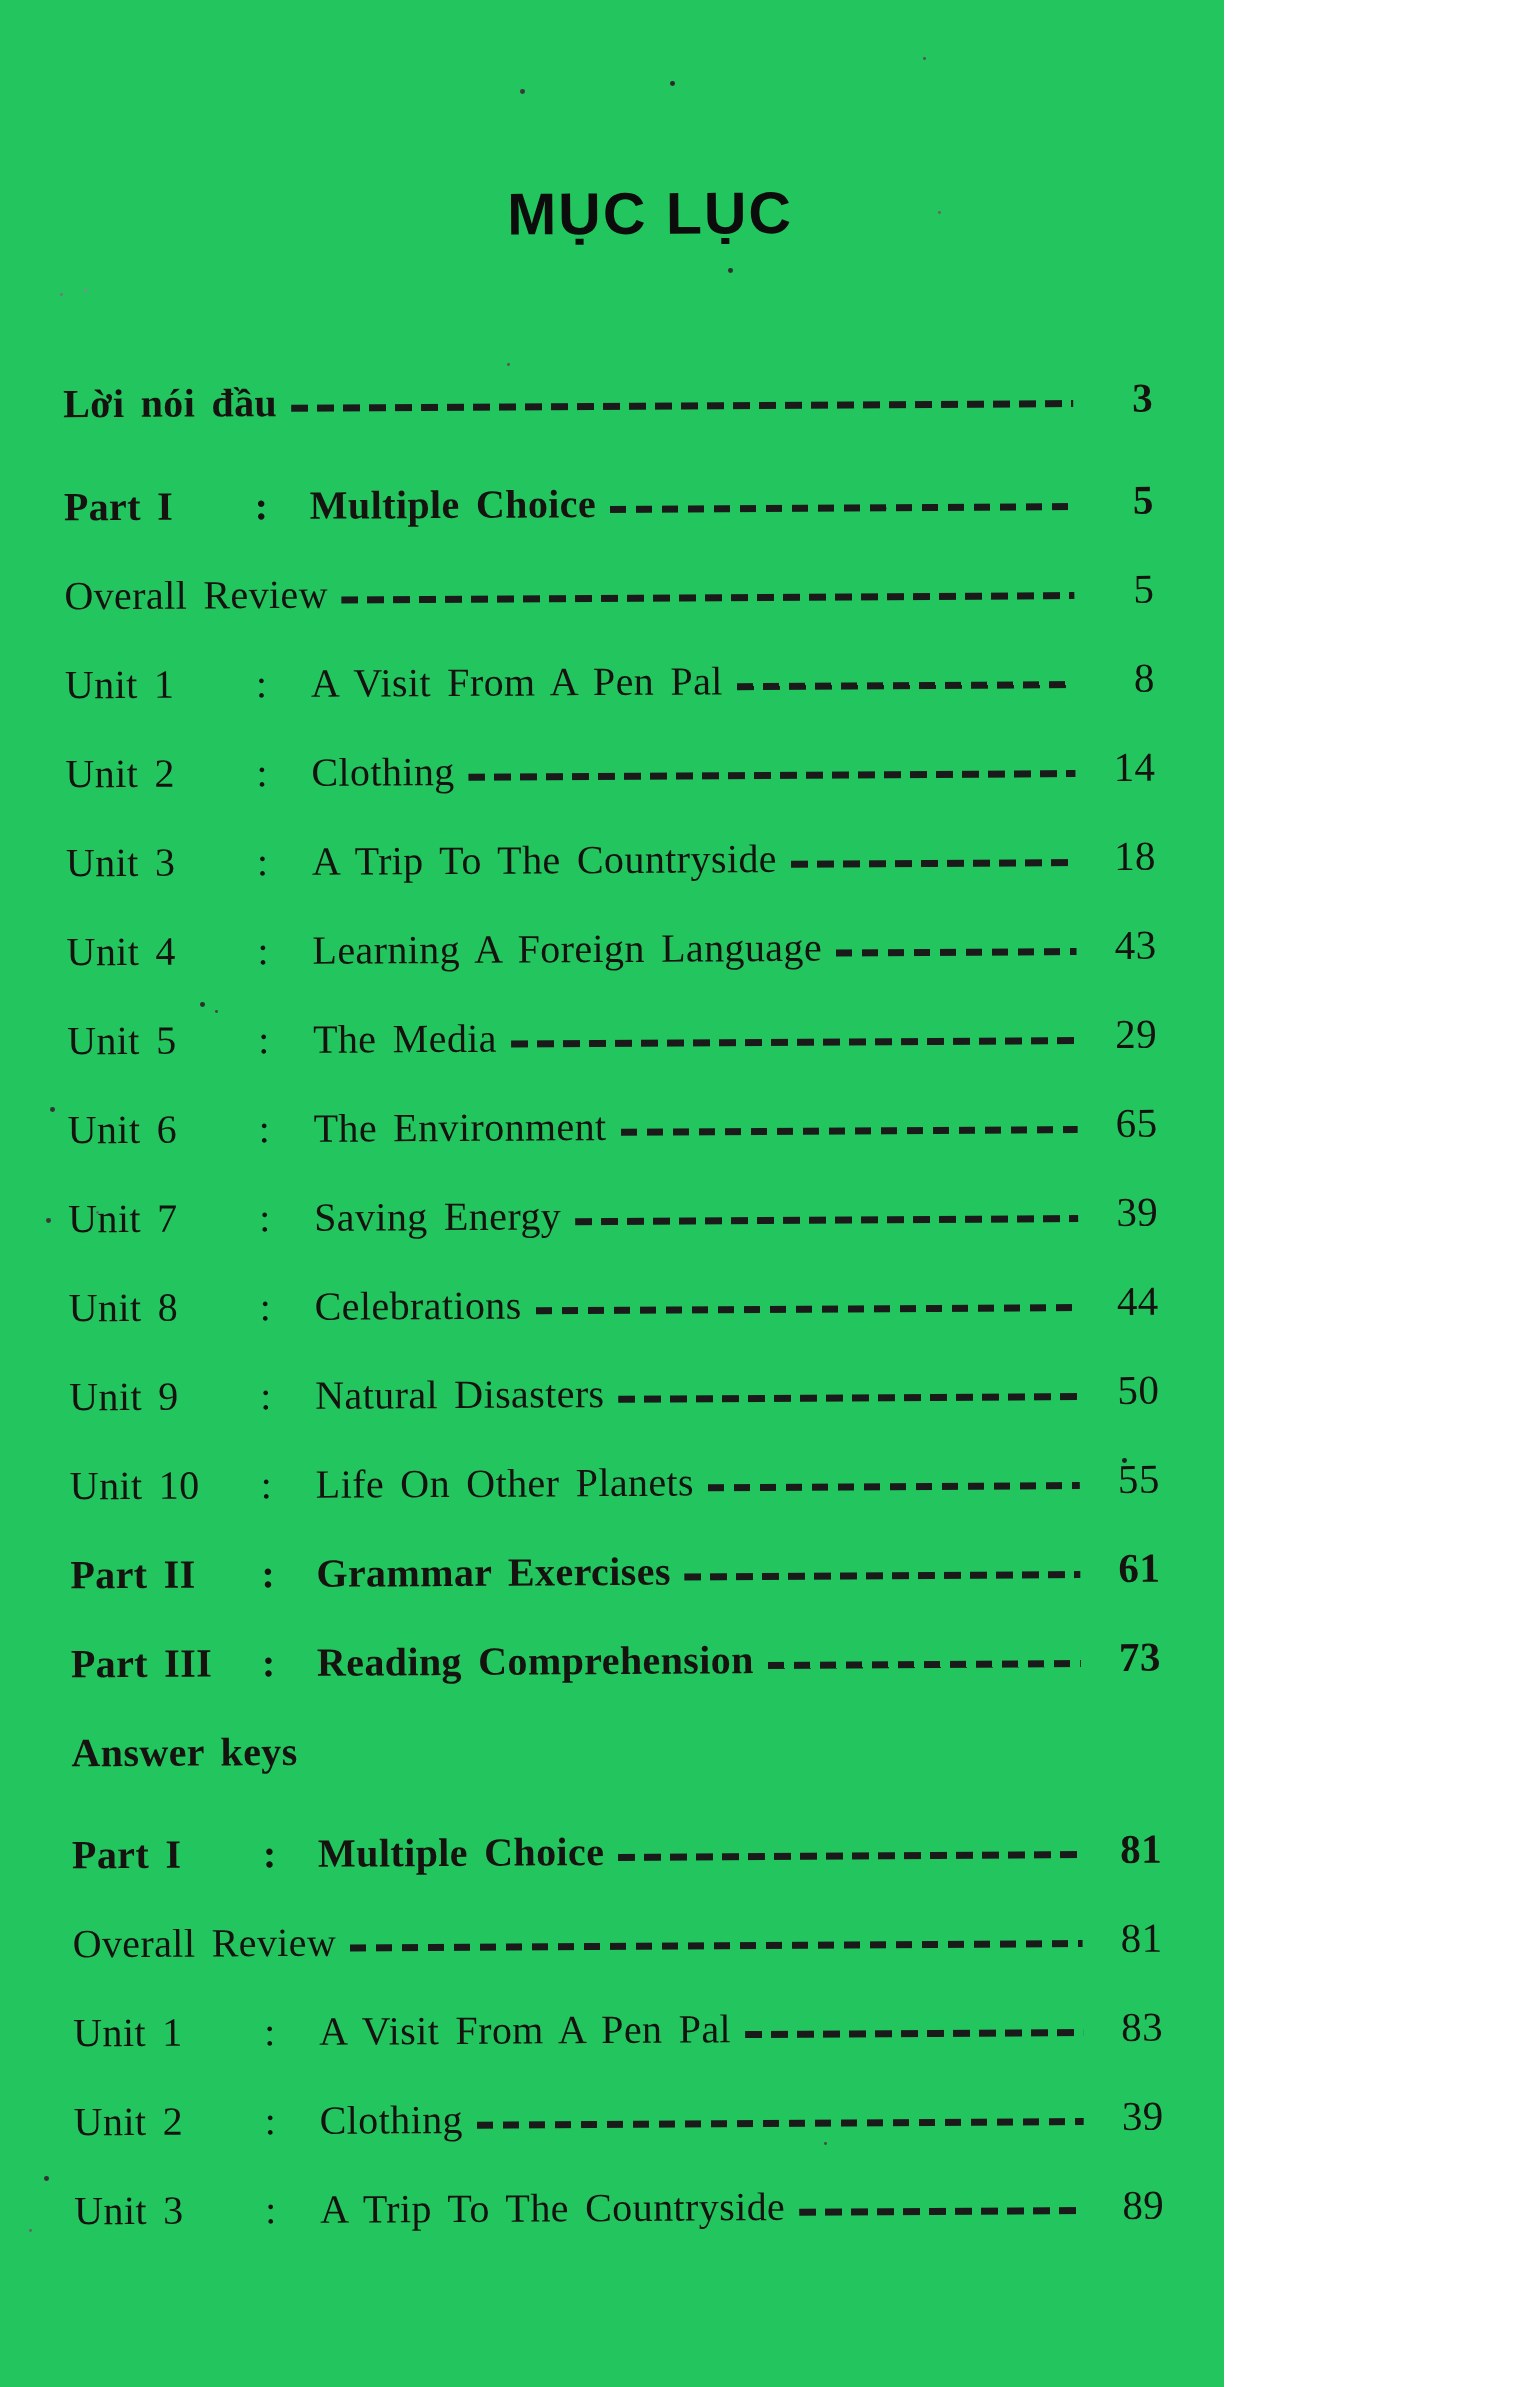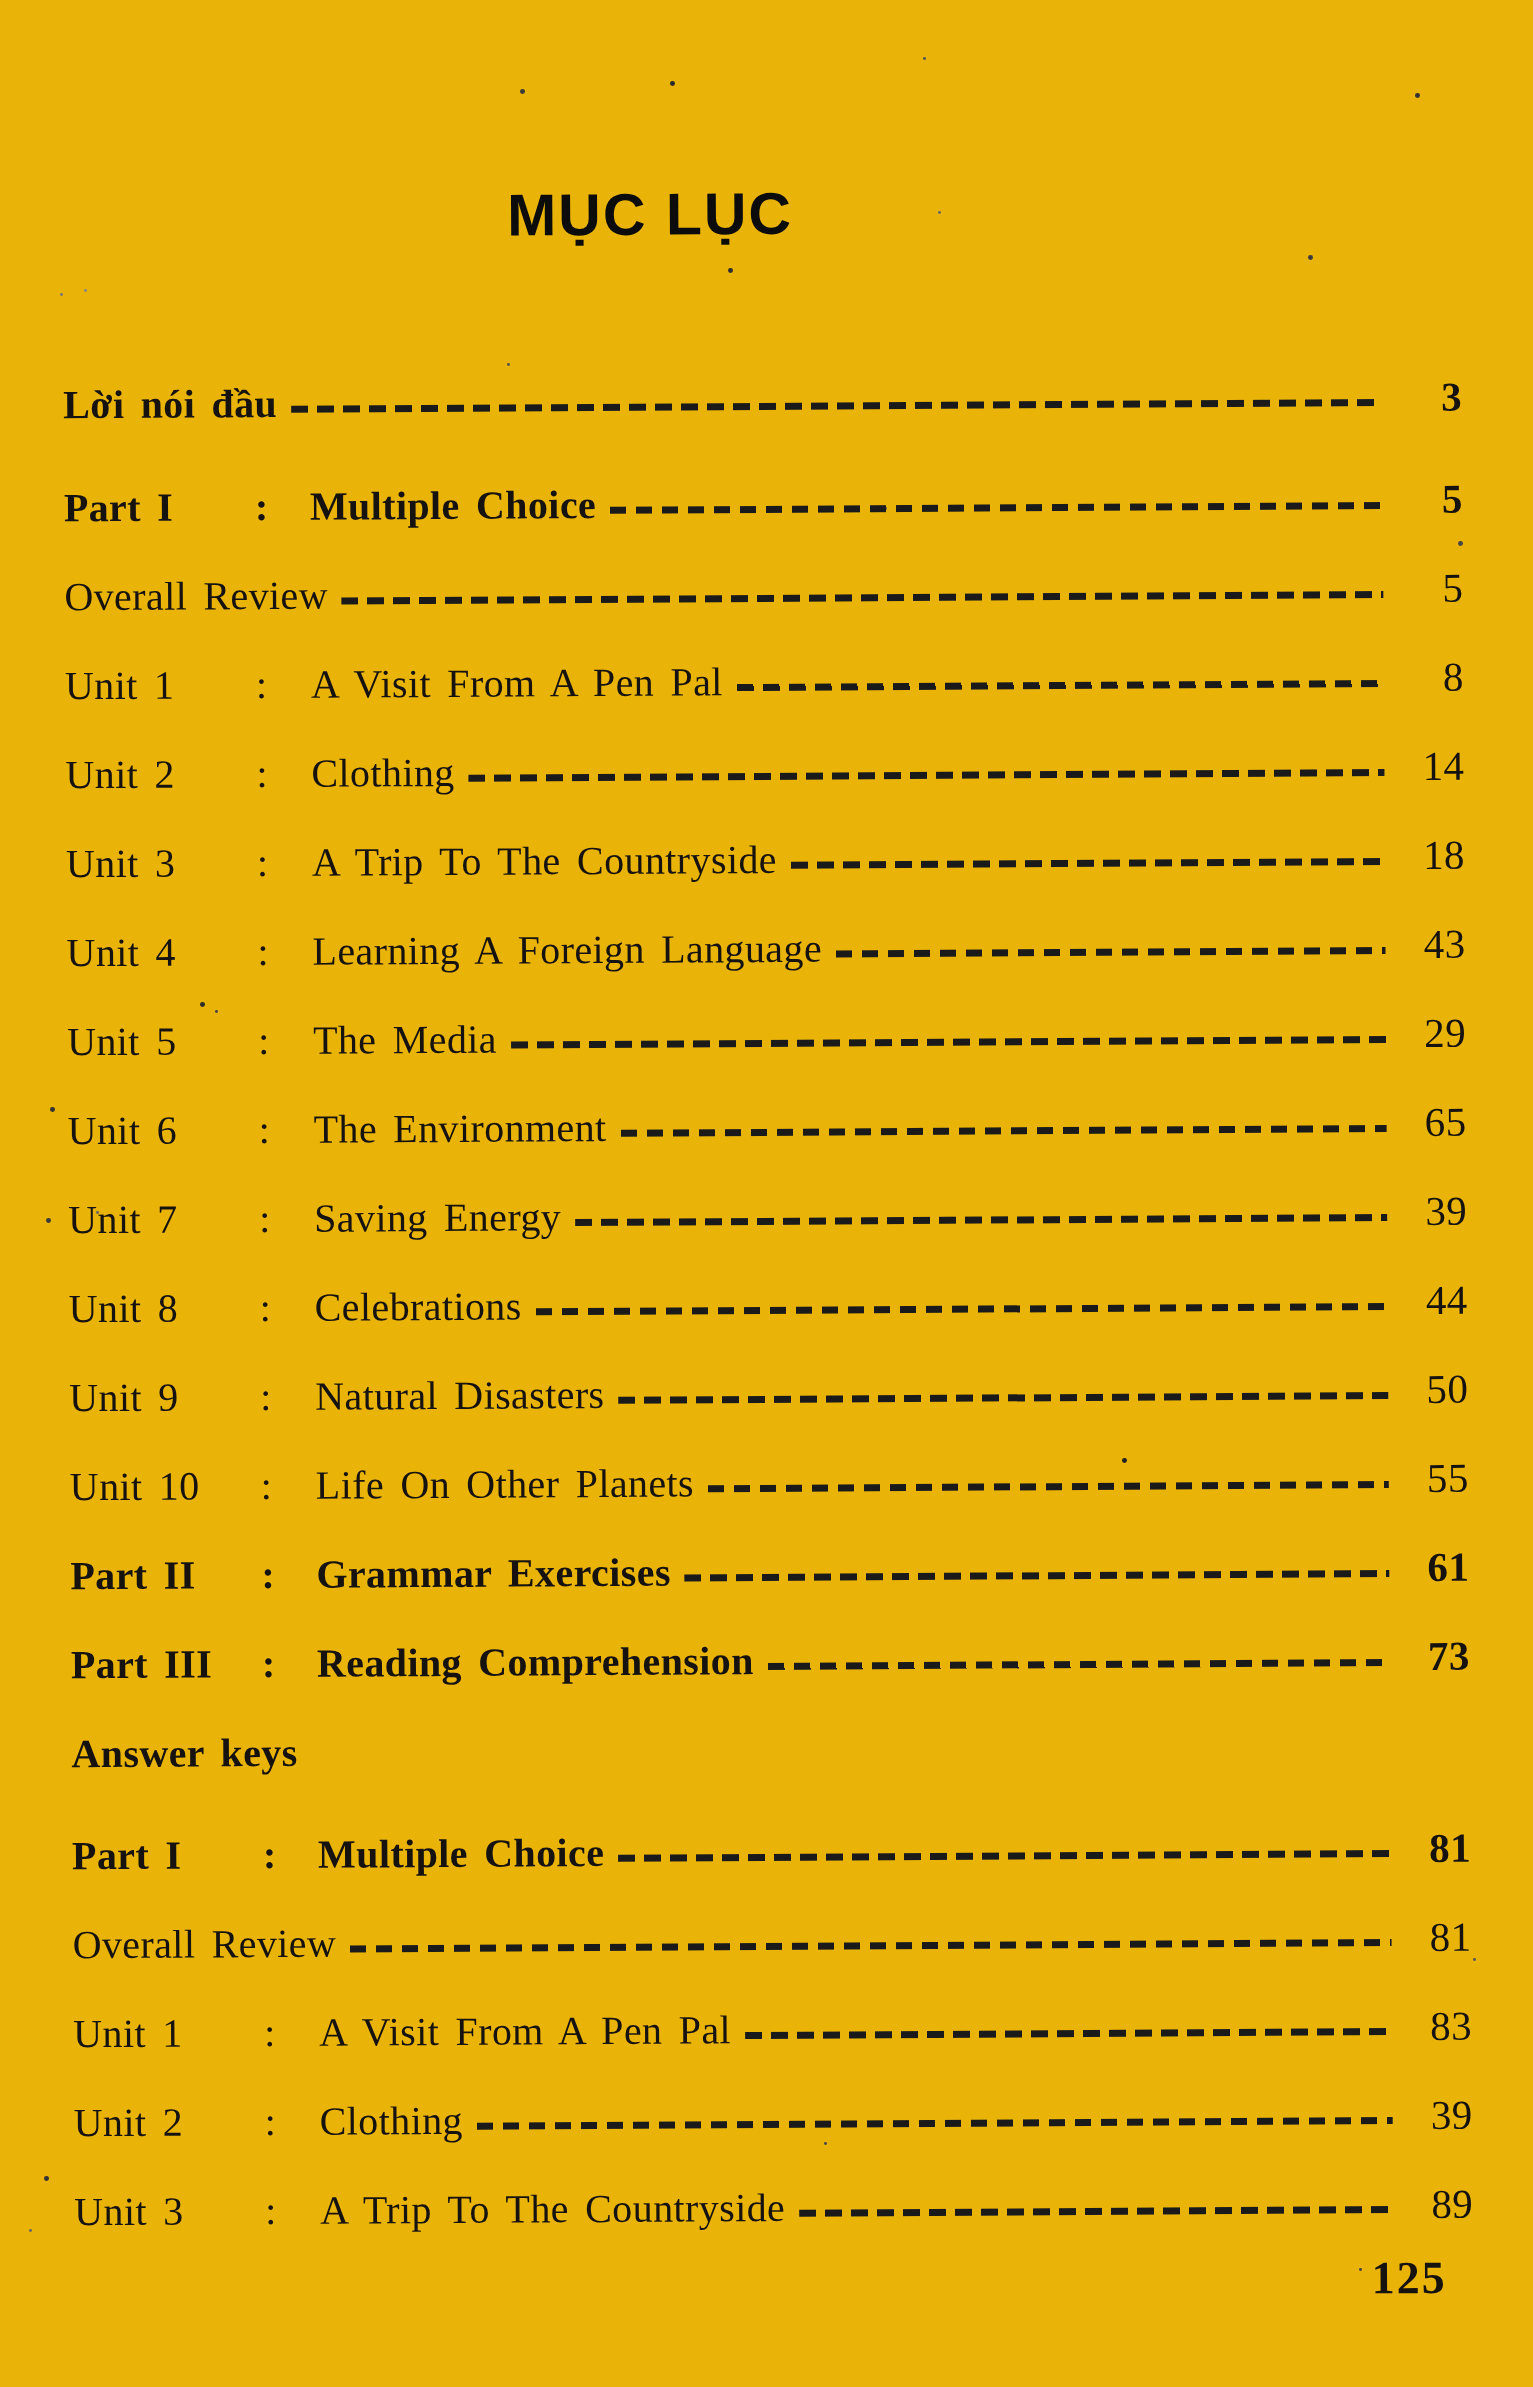--- a/index.html
+++ b/index.html
@@ -1,19 +1,19 @@
 <!DOCTYPE html>
 <html><head>
 <meta charset="utf-8">
 <style>
   html,body{margin:0;padding:0;background:#ffffff;}
   .page{
     position:relative;
-    width:1533px;height:2387px;
-    background:#eab308;
+    width:1224px;height:2387px;
+    background:#22c55e;
     overflow:hidden;
     font-family:"Liberation Serif","DejaVu Serif",serif;
     color:#151210;
   }
   .content{
     position:absolute;inset:0;
     transform:rotate(-0.35deg);
   }
   .doc-title{
     margin:179px 0 0 0;

